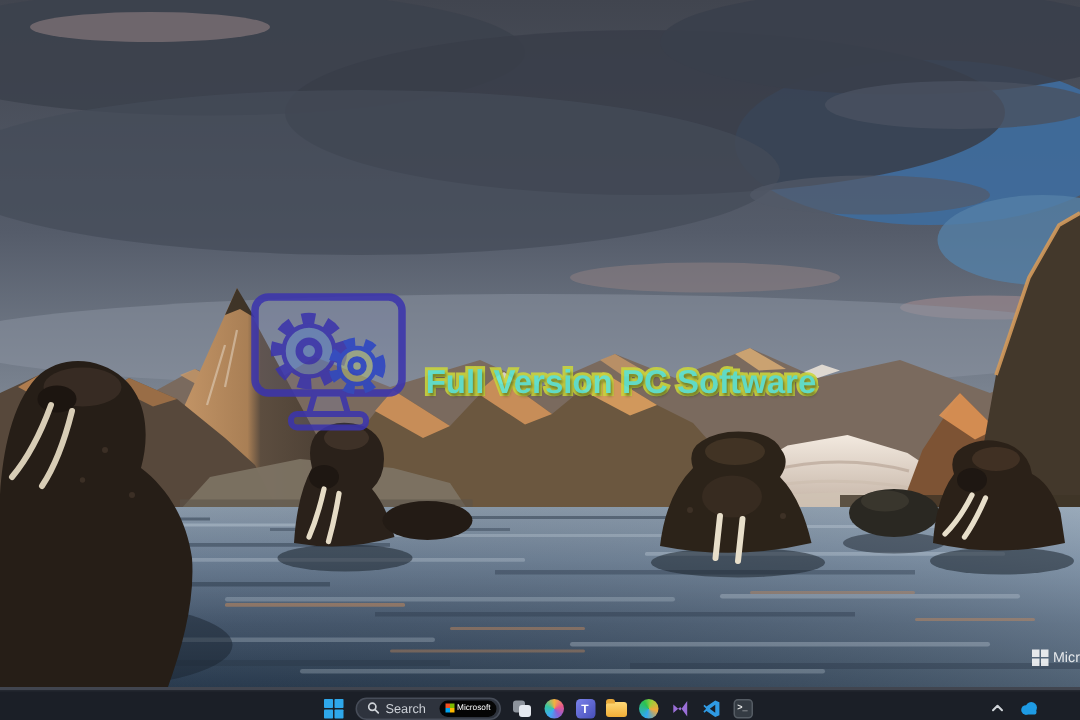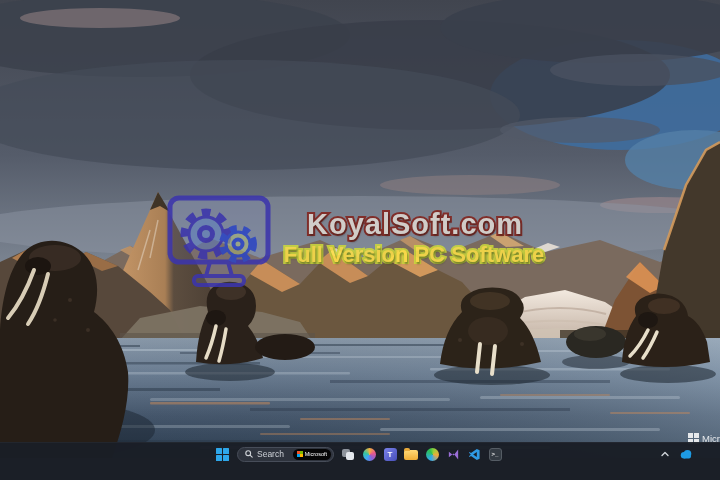--- a/index.html
+++ b/index.html
@@ -9,32 +9,32 @@
   .desktop svg.wall{position:absolute;left:0;top:0;width:720px;height:458px;display:block;}
 
   
   .ksmark{position:absolute;left:166px;top:190px;width:380px;height:105px;opacity:.88;}
   .ksmark .logo{position:absolute;left:0;top:2px;}
   .ks-site{position:absolute;left:118px;top:18px;width:262px;text-align:center;
            font-size:29px;font-weight:bold;letter-spacing:1px;color:#ddd7d1;
            -webkit-text-stroke:4px #82231c;paint-order:stroke fill;
            text-shadow:1px 2px 2px rgba(50,15,10,.55);white-space:nowrap;}
   .ks-tag{position:absolute;left:112px;top:52px;width:272px;text-align:center;
-          font-size:22px;font-weight:bold;color:#fde047;
+          font-size:22px;font-weight:bold;color:#5eead4;
           -webkit-text-stroke:4px #cbd73c;paint-order:stroke fill;
           text-shadow:1px 2px 2px rgba(35,55,10,.55);white-space:nowrap;}
 
   
   .syswm{position:absolute;left:688px;top:433px;display:flex;align-items:center;gap:3px;
          color:rgba(255,255,255,.85);font-size:9.5px;white-space:nowrap;justify-content:space-between;}
   .winflag{display:grid;grid-template-columns:5px 5px;grid-template-rows:5px 5px;gap:1px;}
   .winflag i{background:rgba(255,255,255,.85);display:block;}
 
   
-  .taskbar{position:absolute;left:0;bottom:0;width:720px;height:38px;
+  .taskbar{position:absolute;left:0;bottom:0;width:720px;height:20px;
            background:rgba(26,30,38,.97);border-top:1px solid rgba(255,255,255,.04);box-sizing:border-box;}
   .tb-center{position:absolute;left:214px;top:0;height:22px;display:flex;align-items:center;gap:7px;}
   .tb-btn{width:16px;height:16px;display:flex;align-items:center;justify-content:center;border-radius:3px;}
   .startgrid{display:grid;grid-template-columns:6px 6px;grid-template-rows:6px 6px;gap:1px;}
   .startgrid i{background:#2ea7ea;display:block;border-radius:.5px;}
   .search{width:97px;height:15px;border-radius:8px;background:#2e333d;border:1px solid #474d59;
           display:flex;align-items:center;gap:4px;padding:0 2px 0 7px;box-sizing:border-box;}
   .search .lbl{font-size:8.5px;color:#cdd1d7;flex:1;}
   .msbadge{height:11px;border-radius:6px;background:#050505;display:flex;align-items:center;
            gap:2px;padding:0 4px;}
@@ -234,21 +234,20 @@
         <rect x="4" y="6" width="98" height="64" rx="9" fill="rgba(130,150,225,.13)" stroke="#3c35ad" stroke-width="5"></rect>
         <path d="M44,70 L62,70 L66,84 L40,84 Z" fill="rgba(130,150,225,.2)" stroke="#3c35ad" stroke-width="4"></path>
         <rect x="28" y="84" width="50" height="9" rx="4" fill="rgba(130,150,225,.15)" stroke="#3c35ad" stroke-width="4"></rect>
         <circle cx="40" cy="42" r="21" fill="none" stroke="#3c35ad" stroke-width="9" stroke-dasharray="8.5 7.2"></circle>
         <circle cx="40" cy="42" r="17" fill="rgba(88,126,199,.55)" stroke="#3c35ad" stroke-width="3"></circle>
         <circle cx="40" cy="42" r="6.5" fill="none" stroke="#3c35ad" stroke-width="5"></circle>
         <circle cx="72" cy="52" r="15" fill="none" stroke="#2d46c4" stroke-width="8" stroke-dasharray="6.5 6"></circle>
         <circle cx="72" cy="52" r="12" fill="rgba(186,200,108,.5)" stroke="#2d46c4" stroke-width="3"></circle>
         <circle cx="72" cy="52" r="4.5" fill="none" stroke="#2d46c4" stroke-width="4"></circle>
       </svg>
-      <div class="ks-site">KoyalSoft.com</div>
       <div class="ks-tag">Full Version PC Software</div>
     </div>
 
     <div class="syswm">
       <span class="winflag">
           <i></i>
           <i></i>
           <i></i>
           <i></i>
         </span>

